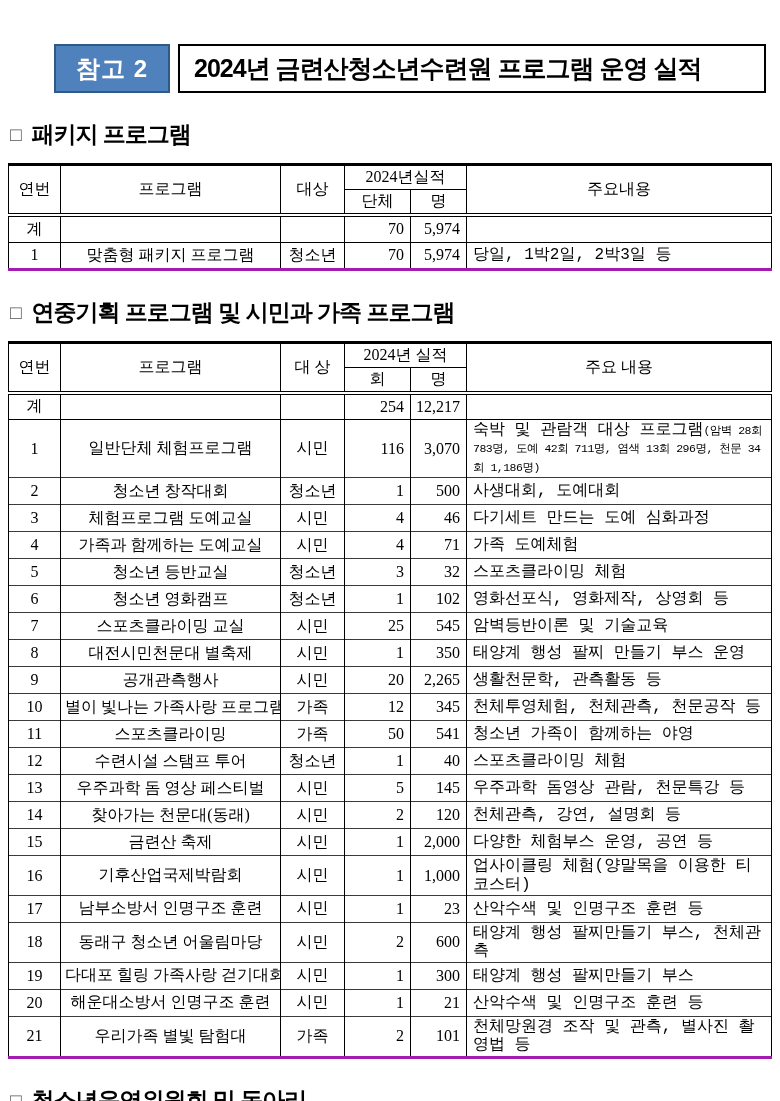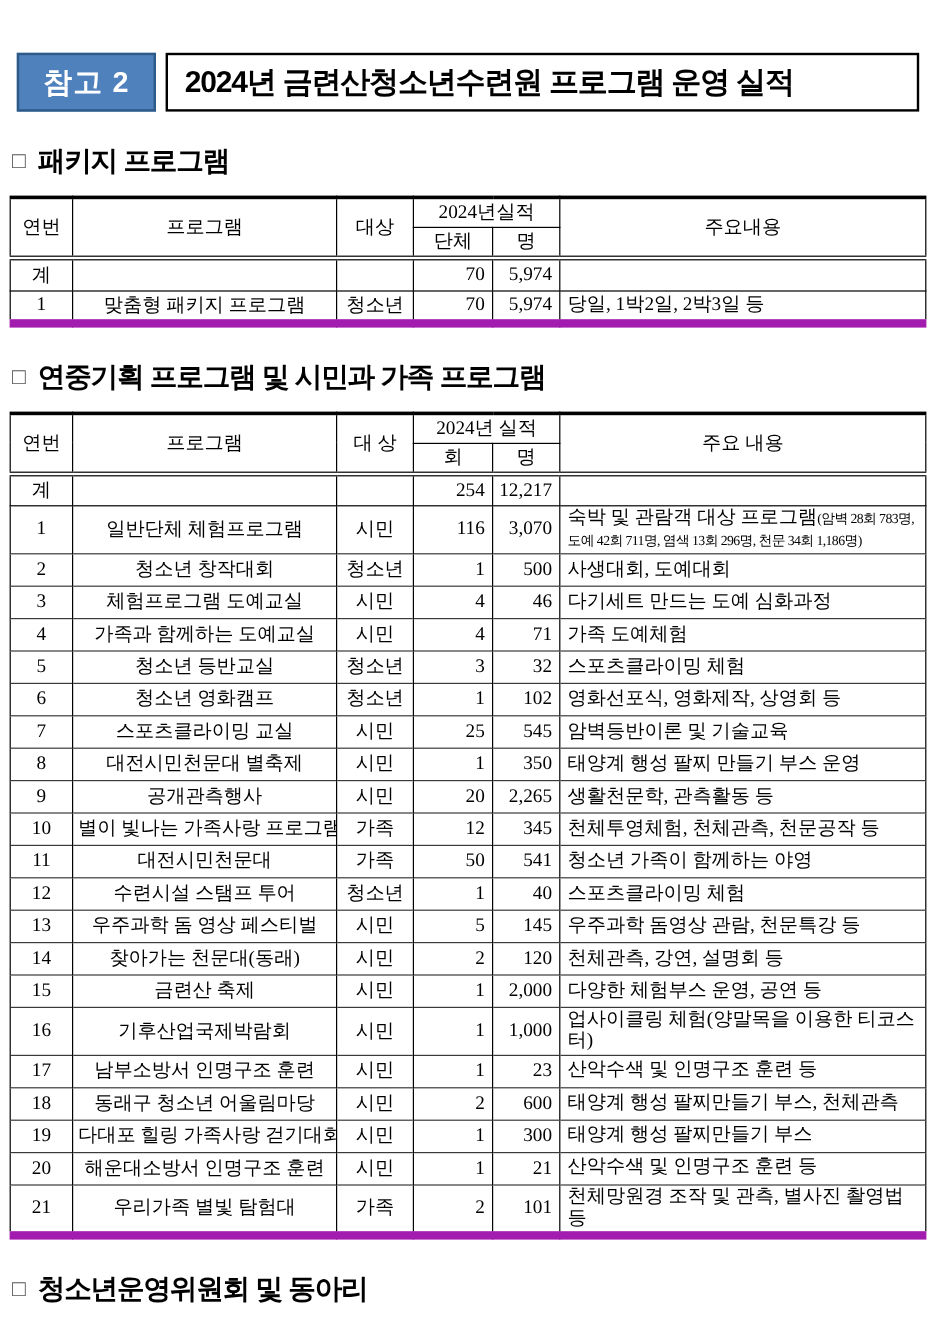--- a/index.html
+++ b/index.html
@@ -15,21 +15,21 @@
   .header-row { display: flex; gap: 8px; align-items: stretch; margin: 0 6px 18px 6px; }
   .ref-tag {
     background: #4f81bd;
     border: 2px solid #2e5a88;
     color: #fff;
     font-family: "Liberation Sans", "DejaVu Sans", sans-serif;
     font-weight: bold;
     font-size: 24px;
     letter-spacing: 1px;
     padding: 5px 20px;
-    display: flex; align-items: center; justify-content: center;
+    display: flex; align-items: center; justify-content: center; margin-left: 40px;
   }
   .title-box {
     flex: 1;
     border: 2px solid #000;
     padding: 6px 14px;
     display: flex; align-items: center;
     font-family: "Liberation Sans", "DejaVu Sans", sans-serif;
     font-weight: bold;
     font-size: 25px;
     letter-spacing: -1px;
@@ -50,40 +50,40 @@
     color: #555;
     line-height: 1;
   }
 
   
   table.perf-table {
     width: 100%;
     border-collapse: collapse;
     table-layout: fixed;
     border-top: 3px solid #000;
-    border-bottom: 7px solid #a21caf;
+    border-bottom: 3px solid #a21caf;
     font-size: 16px;
     margin-bottom: 20px;
   }
   .perf-table th, .perf-table td {
     border-left: 1px solid #000;
     border-right: 1px solid #000;
     padding: 1px 4px;
     font-weight: normal;
     vertical-align: middle;
     overflow: hidden;
     white-space: nowrap;
   }
   .perf-table th { text-align: center; height: 23px; border-bottom: 4px double #000; }
   .perf-table th.perf-group { border-bottom: 1px solid #000; }
   .perf-table td { height: 27px; border-top: 1px solid #3a3a3a; text-align: center; }
   .perf-table tbody tr:first-child td { border-top: none; }
   .perf-table tr.total-row td { border-bottom: 1px solid #000; }
   .perf-table .col-count, .perf-table .col-people { text-align: right; padding-right: 6px; }
-  .perf-table td.col-content { white-space: normal; line-height: 1.15; padding: 1px 6px; }
+  .perf-table td.col-content { white-space: normal; line-height: 1.15; padding: 1px 6px; font-family: Liberation Mono, monospace; }
   table.content-left td.col-content { text-align: left; }
   table.content-center td.col-content { text-align: left; }
   .small-note { font-size: 11.5px; letter-spacing: -0.5px; }
 </style>
 </head>
 <body>
 
 <div class="page">
 
   <div class="header-row">
@@ -247,21 +247,21 @@
         <tr>
           <td class="col-no"><span>10</span></td>
           <td class="col-program"><span>별이 빛나는 가족사랑 프로그램</span></td>
           <td class="col-target"><span>가족</span></td>
           <td class="col-count"><span>12</span></td>
           <td class="col-people"><span>345</span></td>
           <td class="col-content"><span>천체투영체험, 천체관측, 천문공작 등</span></td>
         </tr>
         <tr>
           <td class="col-no"><span>11</span></td>
-          <td class="col-program"><span>대전시민천문대</span></td>
+          <td class="col-program"><span>스포츠클라이밍</span></td>
           <td class="col-target"><span>가족</span></td>
           <td class="col-count"><span>50</span></td>
           <td class="col-people"><span>541</span></td>
           <td class="col-content"><span>청소년 가족이 함께하는 야영</span></td>
         </tr>
         <tr>
           <td class="col-no"><span>12</span></td>
           <td class="col-program"><span>수련시설 스탬프 투어</span></td>
           <td class="col-target"><span>청소년</span></td>
           <td class="col-count"><span>1</span></td>

